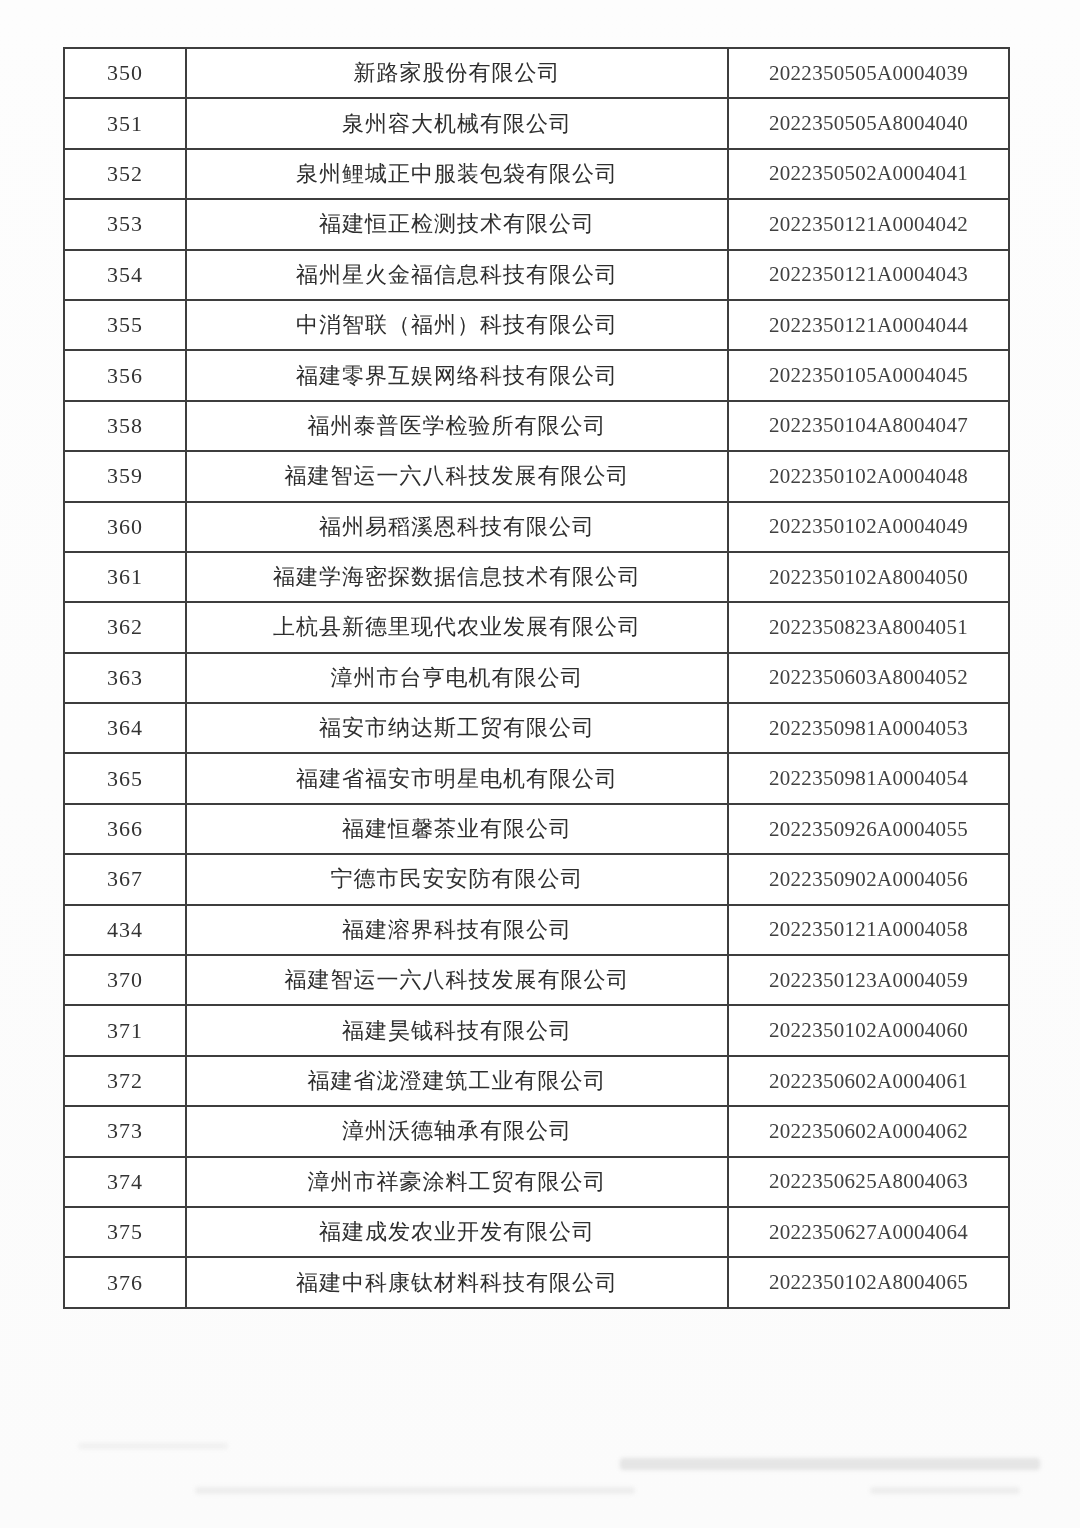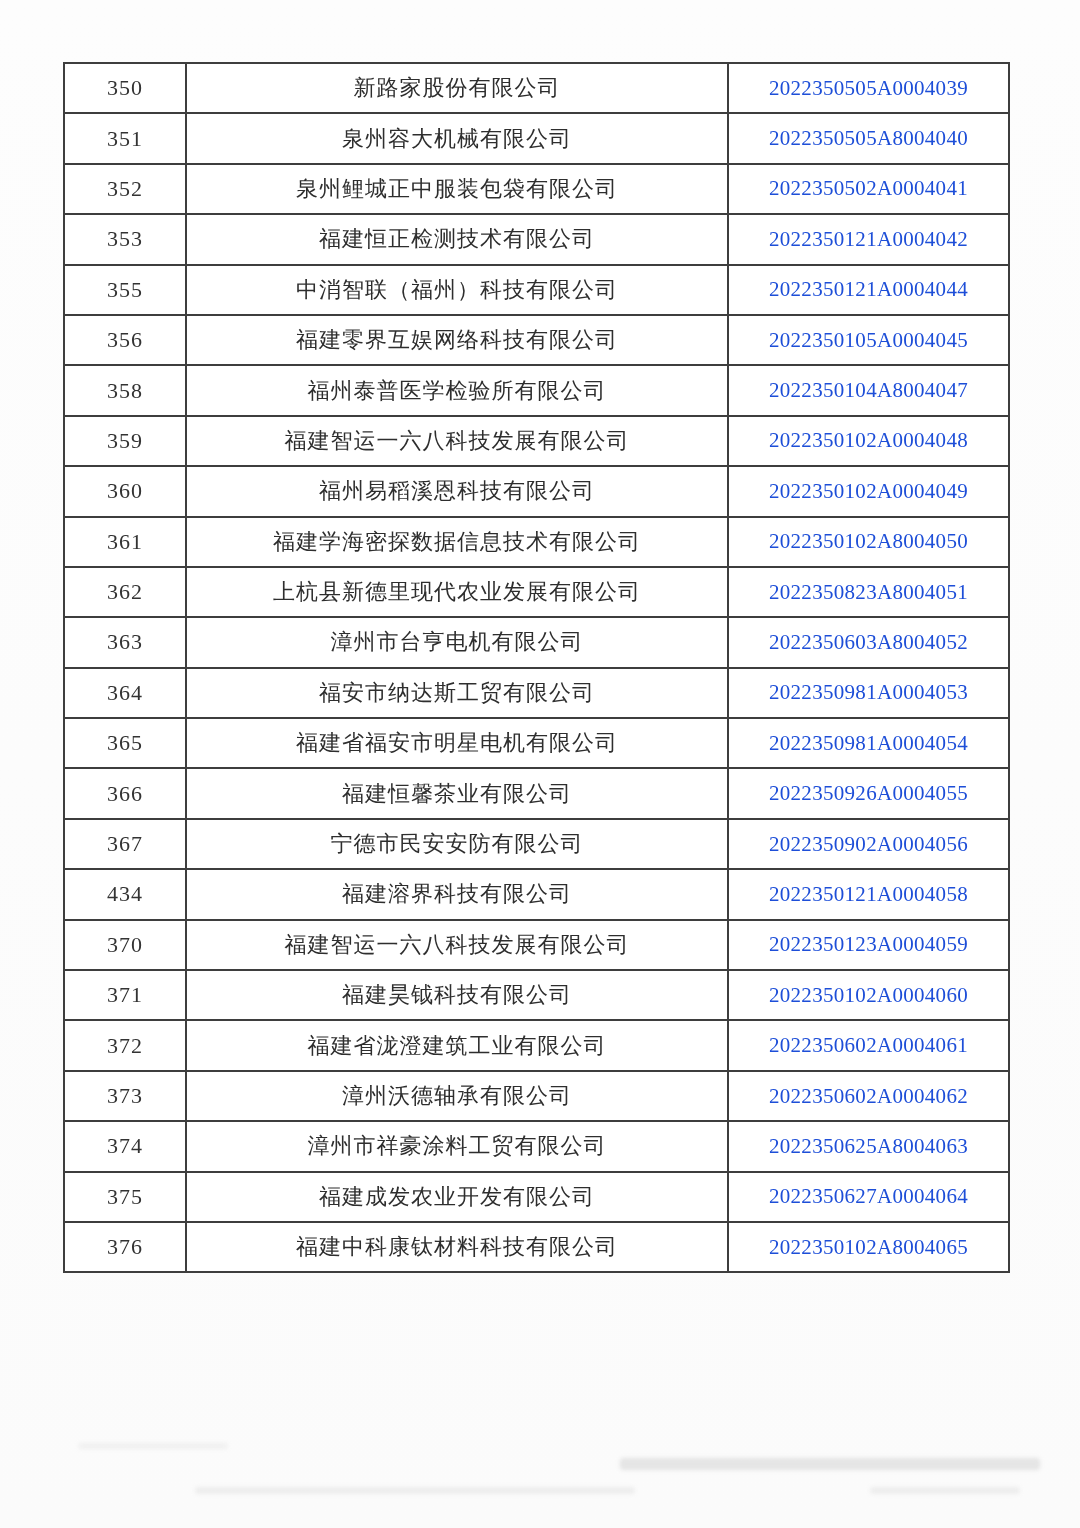--- a/index.html
+++ b/index.html
@@ -12,21 +12,21 @@
     width: 1080px;
     height: 1528px;
     background: linear-gradient(180deg, #fdfdfd 0%, #fbfbfb 100%);
     overflow: hidden;
     font-family: "Liberation Serif", "DejaVu Serif", serif;
     color: #2d2d2d;
   }
   table.list-table {
     position: absolute;
     left: 63px;
-    top: 62px;
+    top: 47px;
     width: 945px;
     border-collapse: collapse;
     table-layout: fixed;
     background: #ffffff;
   }
   table.list-table td {
     border: 2px solid #3e3e3e;
     height: 48.4px;
     text-align: center;
     vertical-align: middle;
@@ -44,21 +44,21 @@
     width: 542px;
     font-size: 22px;
     letter-spacing: 1px;
     color: #2e2e2e;
     border-radius: 21px;
   }
   td.col-code {
     width: 281px;
     font-size: 21px;
     letter-spacing: 0.3px;
-    color: #1d4ed8;
+    color: #404040;
   }
   
   .smudge {
     position: absolute;
     border-radius: 3px;
     filter: blur(2px);
   }
   .smudge-1 { left: 620px; top: 1458px; width: 420px; height: 12px; background: rgba(150,150,150,0.22); }
   .smudge-2 { left: 195px; top: 1487px; width: 440px; height: 7px;  background: rgba(170,170,170,0.16); }
   .smudge-3 { left: 870px; top: 1487px; width: 150px; height: 7px;  background: rgba(170,170,170,0.16); }
@@ -90,20 +90,25 @@
           <td class="col-no">352</td>
           <td class="col-name">泉州鲤城正中服装包袋有限公司</td>
           <td class="col-code">2022350502A0004041</td>
         </tr>
         <tr>
           <td class="col-no">353</td>
           <td class="col-name">福建恒正检测技术有限公司</td>
           <td class="col-code">2022350121A0004042</td>
         </tr>
         <tr>
+          <td class="col-no">354</td>
+          <td class="col-name">福州星火金福信息科技有限公司</td>
+          <td class="col-code">2022350121A0004043</td>
+        </tr>
+        <tr>
           <td class="col-no">355</td>
           <td class="col-name">中消智联（福州）科技有限公司</td>
           <td class="col-code">2022350121A0004044</td>
         </tr>
         <tr>
           <td class="col-no">356</td>
           <td class="col-name">福建零界互娱网络科技有限公司</td>
           <td class="col-code">2022350105A0004045</td>
         </tr>
         <tr>

